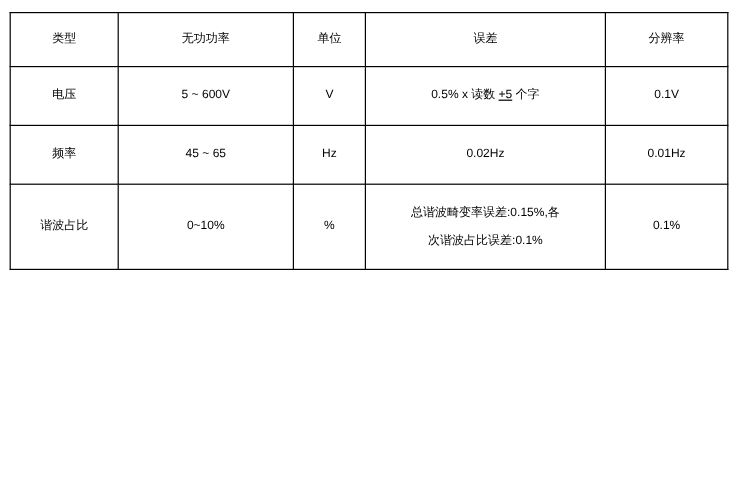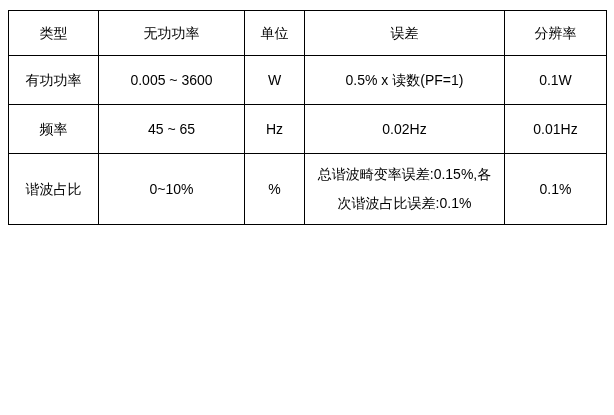--- a/index.html
+++ b/index.html
@@ -23,21 +23,21 @@
     table-layout: fixed;
     width: 598px;
     margin: 0;
   }
   table.spec-table td,
   table.spec-table th {
     border: 1px solid #000000;
     text-align: center;
     vertical-align: middle;
     font-weight: normal;
-    font-size: 14px;
+    font-size: 10px;
     padding: 2px 2px;
     line-height: 1.35;
     white-space: nowrap;
   }
   
   col.c0 { width: 90px; }
   col.c1 { width: 146px; }
   col.c2 { width: 60px; }
   col.c3 { width: 200px; }
   col.c4 { width: 102px; }
@@ -73,29 +73,29 @@
       <tr>
         <td>类型</td>
         <td>无功功率</td>
         <td>单位</td>
         <td>误差</td>
         <td>分辨率</td>
       </tr>
     </thead>
     <tbody>
 
+      <tr>
+        <td>电压</td>
+        <td>5 ~ 600V</td>
+        <td>V</td>
+        <td><span class="nowrap"><span>0.5% x  读数 </span><span class="underline-num">+5</span><span> 个字</span></span></td>
+        <td>0.1V</td>
+      </tr>
 
 
-      <tr>
-        <td>有功功率</td>
-        <td>0.005 ~ 3600</td>
-        <td>W</td>
-        <td>0.5% x  读数(PF=1)</td>
-        <td>0.1W</td>
-      </tr>
 
 
       <tr>
         <td>频率</td>
         <td>45 ~ 65</td>
         <td>Hz</td>
         <td>0.02Hz</td>
         <td>0.01Hz</td>
       </tr>
 

